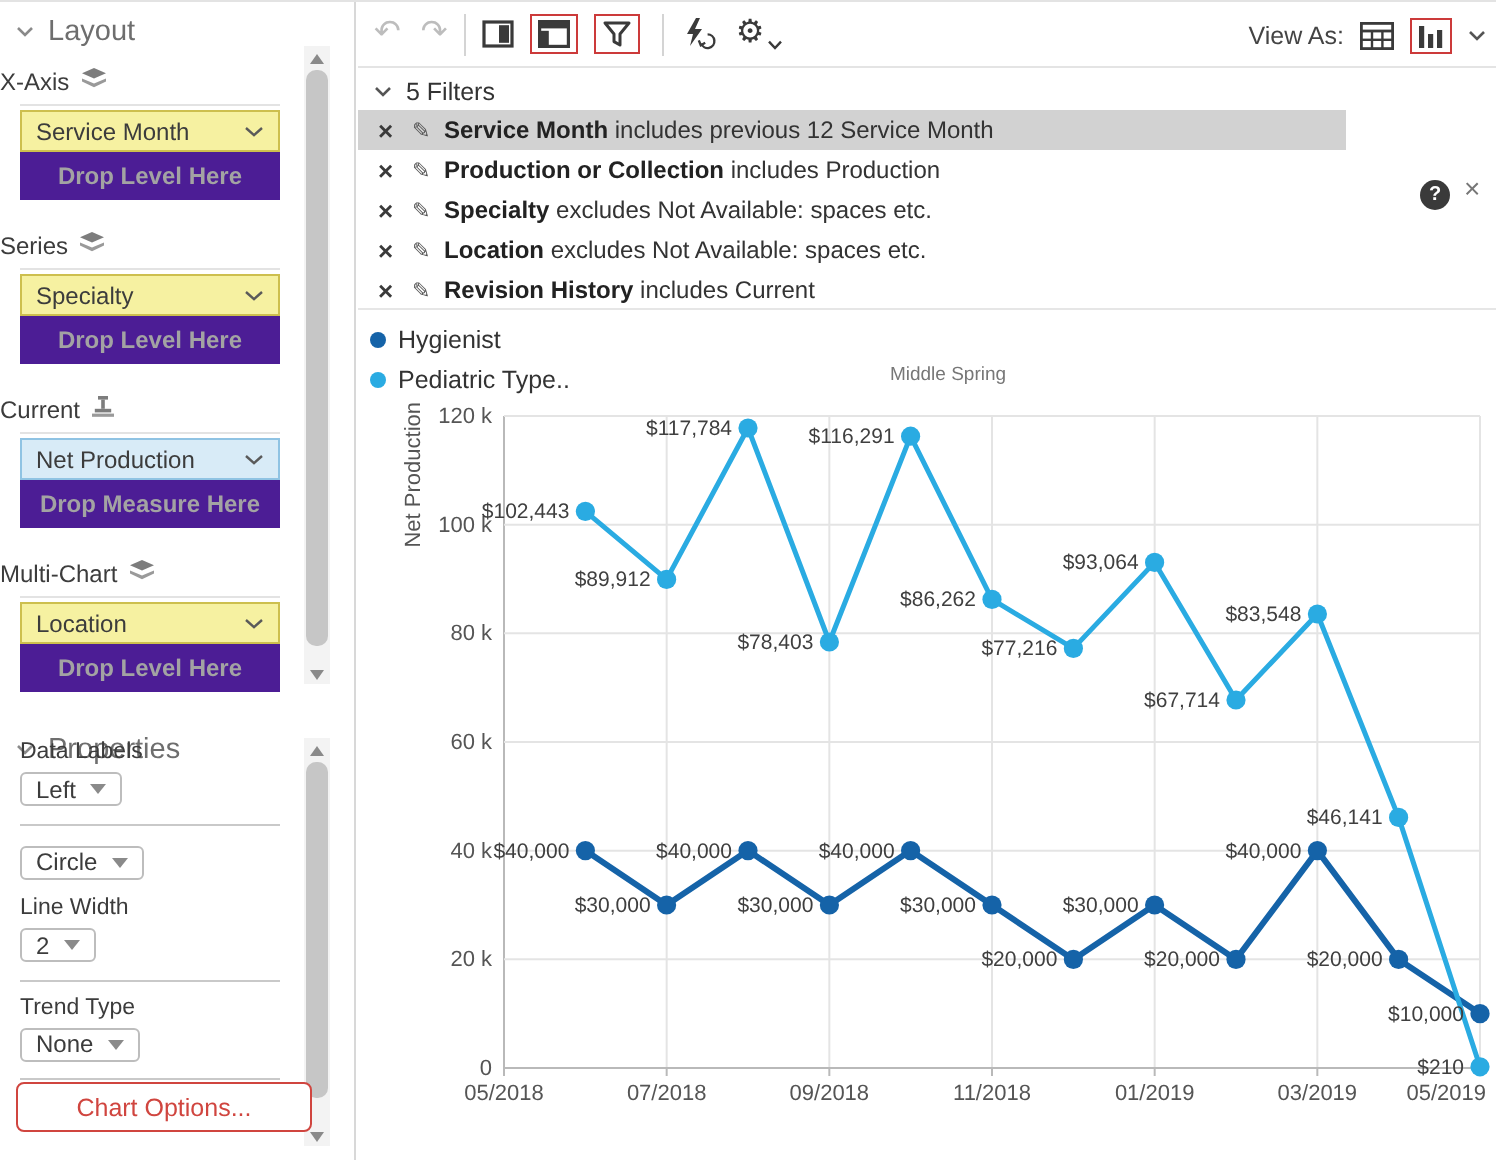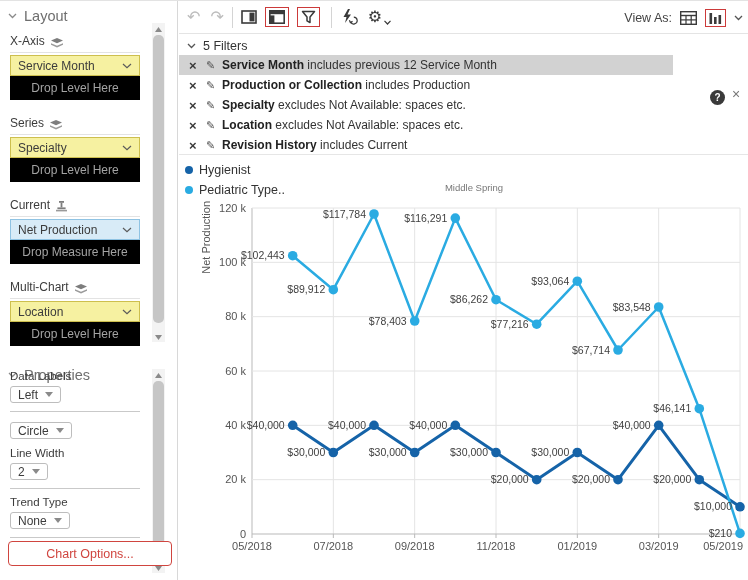--- a/index.html
+++ b/index.html
@@ -8,44 +8,44 @@
   .app { position:relative; width:748px; height:580px; background:#fff; border-top:1px solid #e3e3e3; }
 
   
   .sidebar { position:absolute; left:0; top:0; width:178px; height:580px; background:#fff; border-right:1px solid #d8d8d8; }
   .shdr { position:absolute; left:8px; display:flex; align-items:center; gap:7px; color:#6e6e6e; font-size:14.5px; }
   .shdr.layout { top:7px; }
   .shdr.props { top:366px; }
   .chev-svg { display:inline-block; line-height:0; }
   #layout-groups { position:absolute; left:0; top:33px; width:150px; }
   .grp { margin-bottom:16px; }
-  .grp-label { display:flex; align-items:flex-end; gap:6px; font-size:12px; color:#3c3c3c; margin-left:10px; height:14px; }
+  .grp-label { display:flex; align-items:flex-start; gap:6px; font-size:12px; color:#3c3c3c; height:14px; }
   .rule { border-top:1px solid #e3e3e3; margin:4px 10px 0 10px; }
   .dd { margin:2px 10px 0 10px; height:21px; font-size:12px; color:#3c3c3c; display:flex; align-items:center; justify-content:space-between; padding:0 7px; cursor:pointer; }
   .dd.yellow { background:#f6f1a1; border:1px solid #cdbf4e; }
   .dd.blue { background:#d8ebf7; border:1px solid #8fc3e3; }
-  .drop { margin:0 10px; height:24px; background:#000000; color:#a3a3a3; font-size:12px; display:flex; align-items:center; justify-content:center; }
+  .drop { margin:0 10px; height:24px; background:#4c1d95; color:#a3a3a3; font-size:12px; display:flex; align-items:center; justify-content:center;font-weight:bold; }
   .sec-icon { line-height:0; }
 
   
   .sb { position:absolute; left:152px; width:13px; background:#f3f3f3; }
   .sb .ar { position:absolute; left:0; width:13px; height:11px; text-align:center; line-height:0; }
   .sb .ar svg { margin-top:4px; }
   .sb .thumb { position:absolute; left:1px; width:11px; background:#c6c6c6; border-radius:5px; }
   .sb.layout-sb { top:22px; height:319px; }
   .sb.props-sb { top:368px; height:204px; }
 
   
   #props-list { position:absolute; left:0; top:369px; width:150px; }
   .pd-label { margin-left:10px; font-size:11.5px; color:#3c3c3c; height:13px; }
   .pdd { margin:3px 0 0 10px; height:17px; border:1px solid #bdbdbd; border-radius:3px; font-size:12px; color:#3c3c3c; display:inline-flex; align-items:center; gap:7px; padding:0 7px; cursor:pointer; }
   .tri { width:0; height:0; border-left:4px solid transparent; border-right:4px solid transparent; border-top:5px solid #8a8a8a; }
   .prule { border-top:1px solid #c9c9c9; margin:8px 10px 7px 10px; }
   .pgap { height:8px; }
-  .btn-chart-options { position:absolute; left:8px; top:540px; width:164px; height:25px; background:#fff; border:1px solid #d0453f; border-radius:4px; color:#d0453f; font-size:12.5px; display:flex; align-items:center; justify-content:center; cursor:pointer; }
+  .btn-chart-options { position:absolute; left:8px; top:540px; width:148px; height:25px; background:#fff; border:1px solid #d0453f; border-radius:4px; color:#d0453f; font-size:12.5px; display:flex; align-items:center; justify-content:center; cursor:pointer; }
 
   
   .main { position:absolute; left:179px; top:0; width:569px; height:580px; background:#fff; }
   .toolbar { position:absolute; top:0; left:0; width:569px; height:33px; border-bottom:1px solid #e4e4e4; display:flex; align-items:center; }
   .tbtn { display:flex; align-items:center; justify-content:center; cursor:pointer; line-height:0; }
   .glyph-btn { font-size:16px; color:#bdbdbd; line-height:1; }
   .tdiv { width:1px; height:21px; background:#d4d4d4; margin:0 8px; }
   .redbox { border:1px solid #cc3a3a; padding:2px 3px; margin:0 3px; display:flex; align-items:center; justify-content:center; }
   .gearwrap { display:flex; align-items:flex-end; gap:2px; color:#3a3a3a; }
   .gear { font-size:16px; line-height:1; color:#3a3a3a; }

